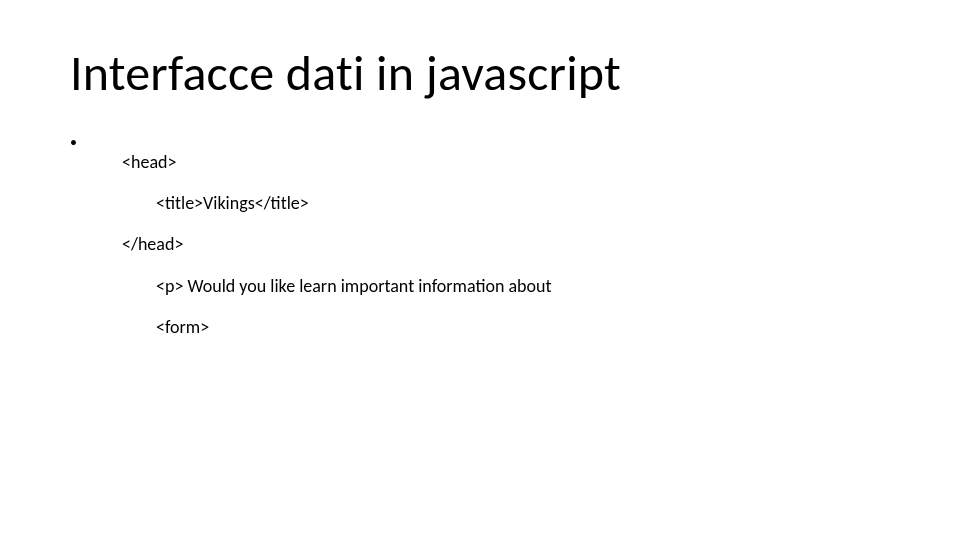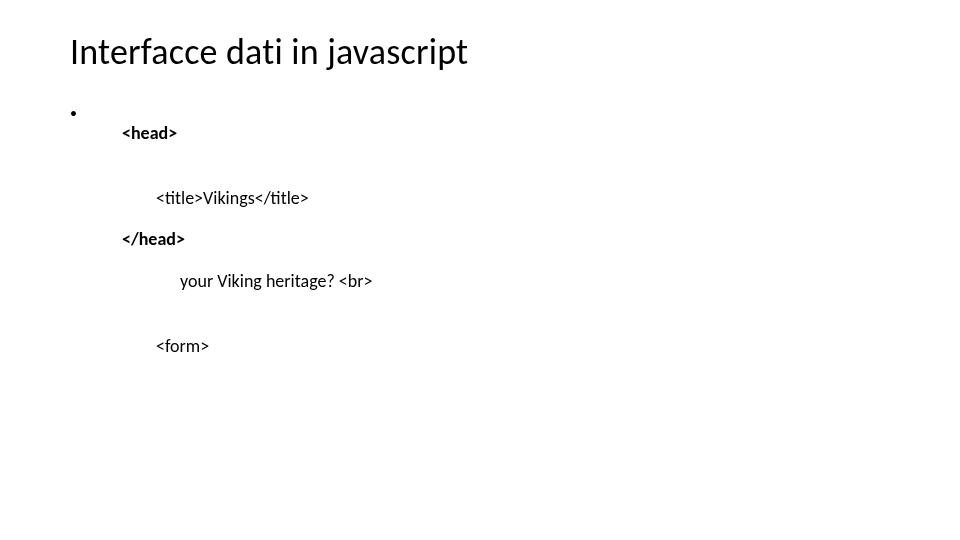--- a/index.html
+++ b/index.html
@@ -12,23 +12,23 @@
     color: #000;
   }
   .slide {
     box-sizing: border-box;
     width: 960px;
     height: 540px;
     padding: 30px 70px 30px 70px;
     position: relative;
   }
   .title {
-    font-size: 36px;
+    font-size: 50px;
     font-weight: 400;
-    margin: 0 0 28px 0;
+    margin: 12px 0 28px 0;
     letter-spacing: 0.2px;
   }
   .content {
     font-size: 18px;
     line-height: 1.15;
     font-weight: 400;
   }
   .bullet-row {
     display: flex;
     align-items: flex-start;
@@ -41,38 +41,38 @@
     line-height: 22px;
     padding-top: 1px;
   }
   .code-block {
     white-space: pre;
     font-family: inherit;
     font-size: 18px;
     line-height: 1.15;
   }
   .ind0 { padding-left: 0; }
-  .ind1 { padding-left: 34px; font-weight: bold; }
-  .ind2 { padding-left: 68px; margin-top: 24px; }
+  .ind1 { padding-left: 34px; }
+  .ind2 { padding-left: 68px; }
   .ind3 { padding-left: 92px; }
 </style>
 </head>
 <body>
 
 <div class="slide">
   <h1 class="title">Interfacce dati in javascript</h1>
 
   <div class="content">
     <div class="bullet-row">
       <div class="bullet-dot">•</div>
       <div class="code-block">
 <div class="ind1">&lt;head&gt;</div>
 <div class="ind2">&lt;title&gt;Vikings&lt;/title&gt;</div>
 <div class="ind1">&lt;/head&gt;</div>
-<div class="ind3">your Viking heritage? &lt;br&gt;</div>
+<div class="ind2">&lt;p&gt; Would you like learn important information about</div>
 <div class="ind2">&lt;form&gt;</div>
 
 
 
 
 
 
       </div>
     </div>
   </div>

